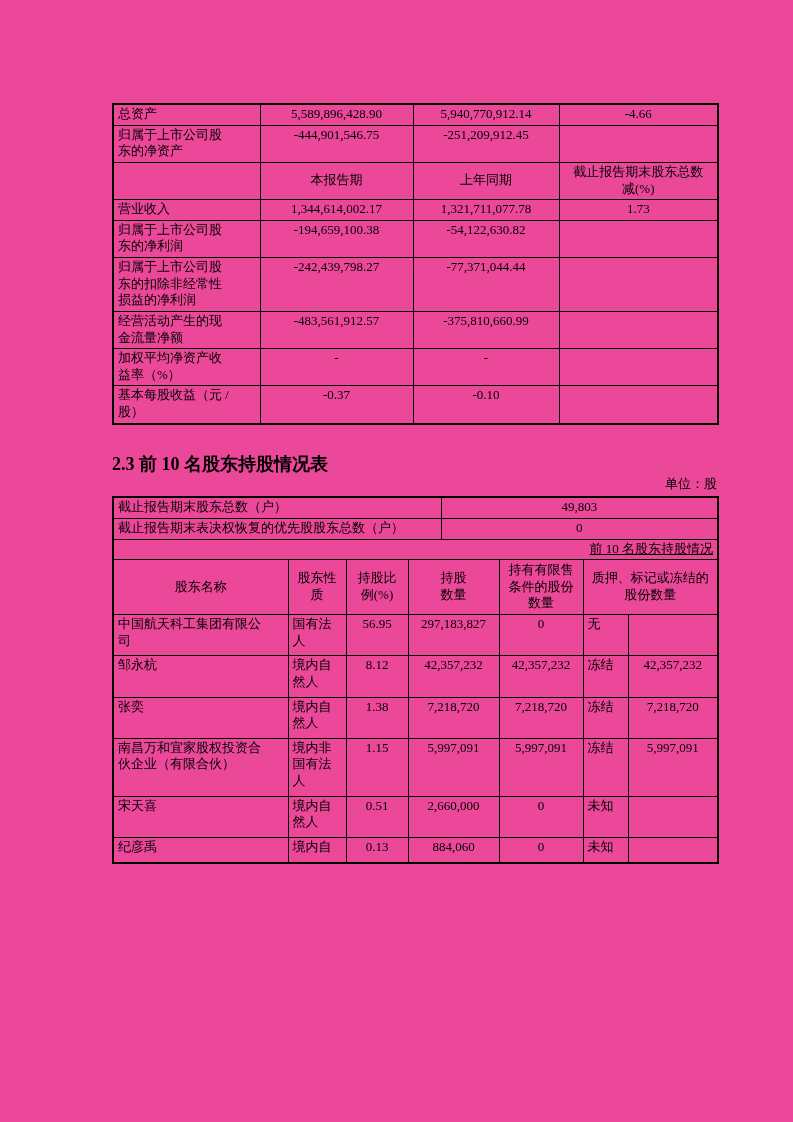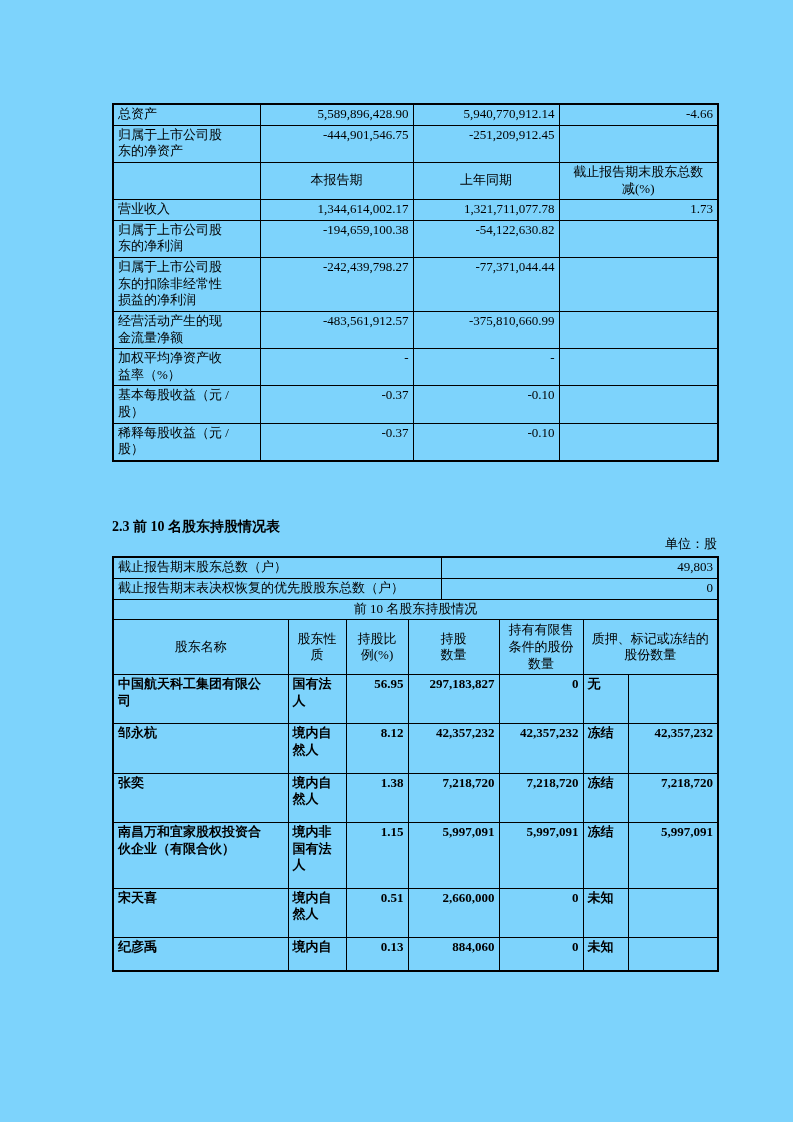--- a/index.html
+++ b/index.html
@@ -1,42 +1,42 @@
 <!DOCTYPE html>
 <html><head>
 <meta charset="utf-8">
 <style>
   html,body { margin:0; padding:0; background:#e8e8e8; }
   .page {
-    width:793px; height:1122px; background:#7dd3fc; overflow:hidden;
+    width:793px; height:1122px; background:#ec4899; overflow:hidden;
     font-family:"Liberation Serif","DejaVu Serif",serif;
     color:#000; font-size:13px; line-height:1.28;
     position:relative;
   }
   .content { padding:103px 76px 0 112px; width:605px; box-sizing:content-box; }
 
   table { border-collapse:collapse; table-layout:fixed; width:605px; }
   table.bordered { border:2px solid #000; }
   td { border:1px solid #000; padding:1px 4px 2px; vertical-align:top; overflow:hidden; }
   .pl { white-space:pre-line; }
-  .num { text-align:right; font-variant-numeric:tabular-nums; }
+  .num { text-align:center; font-variant-numeric:tabular-nums; }
   .ctr { text-align:center; vertical-align:middle; }
 
   
   .t1 .phead td { height:32px; }
 
   
-  .sec-title { margin:56px 0 0 0; font-weight:bold; font-size:14px; }
+  .sec-title { margin:28px 0 0 0; font-weight:bold; font-size:18px; }
   .unit { text-align:right; }
 
   
   .t2 { margin-top:4px; }
-  .t2 td.band { text-align:center; vertical-align:middle; }
+  .t2 td.band { text-align:right; vertical-align:middle;text-decoration:underline; }
   .t2 tr.hd td { text-align:center; vertical-align:middle; padding:2px; }
-  .t2 tr.dr td { padding-bottom:14px;font-weight:bold; }
+  .t2 tr.dr td { padding-bottom:6px; }
 </style>
 </head>
 <body>
 
 <div class="page">
   <div class="content">
 
     <table class="t1 bordered">
       <colgroup>
           <col style="width:147px">
@@ -95,27 +95,20 @@
         </tr>
         <tr>
           <td class="pl">加权平均净资产收
 益率（%）</td>
           <td class="num">-</td>
           <td class="num">-</td>
           <td class="num"></td>
         </tr>
         <tr>
           <td class="pl">基本每股收益（元 /
-股）</td>
-          <td class="num">-0.37</td>
-          <td class="num">-0.10</td>
-          <td class="num"></td>
-        </tr>
-        <tr>
-          <td class="pl">稀释每股收益（元 /
 股）</td>
           <td class="num">-0.37</td>
           <td class="num">-0.10</td>
           <td class="num"></td>
         </tr>
       </tbody>
     </table>
 
     <div class="sec-title">2.3 前 10 名股东持股情况表</div>
     <div class="unit">单位：股</div>

